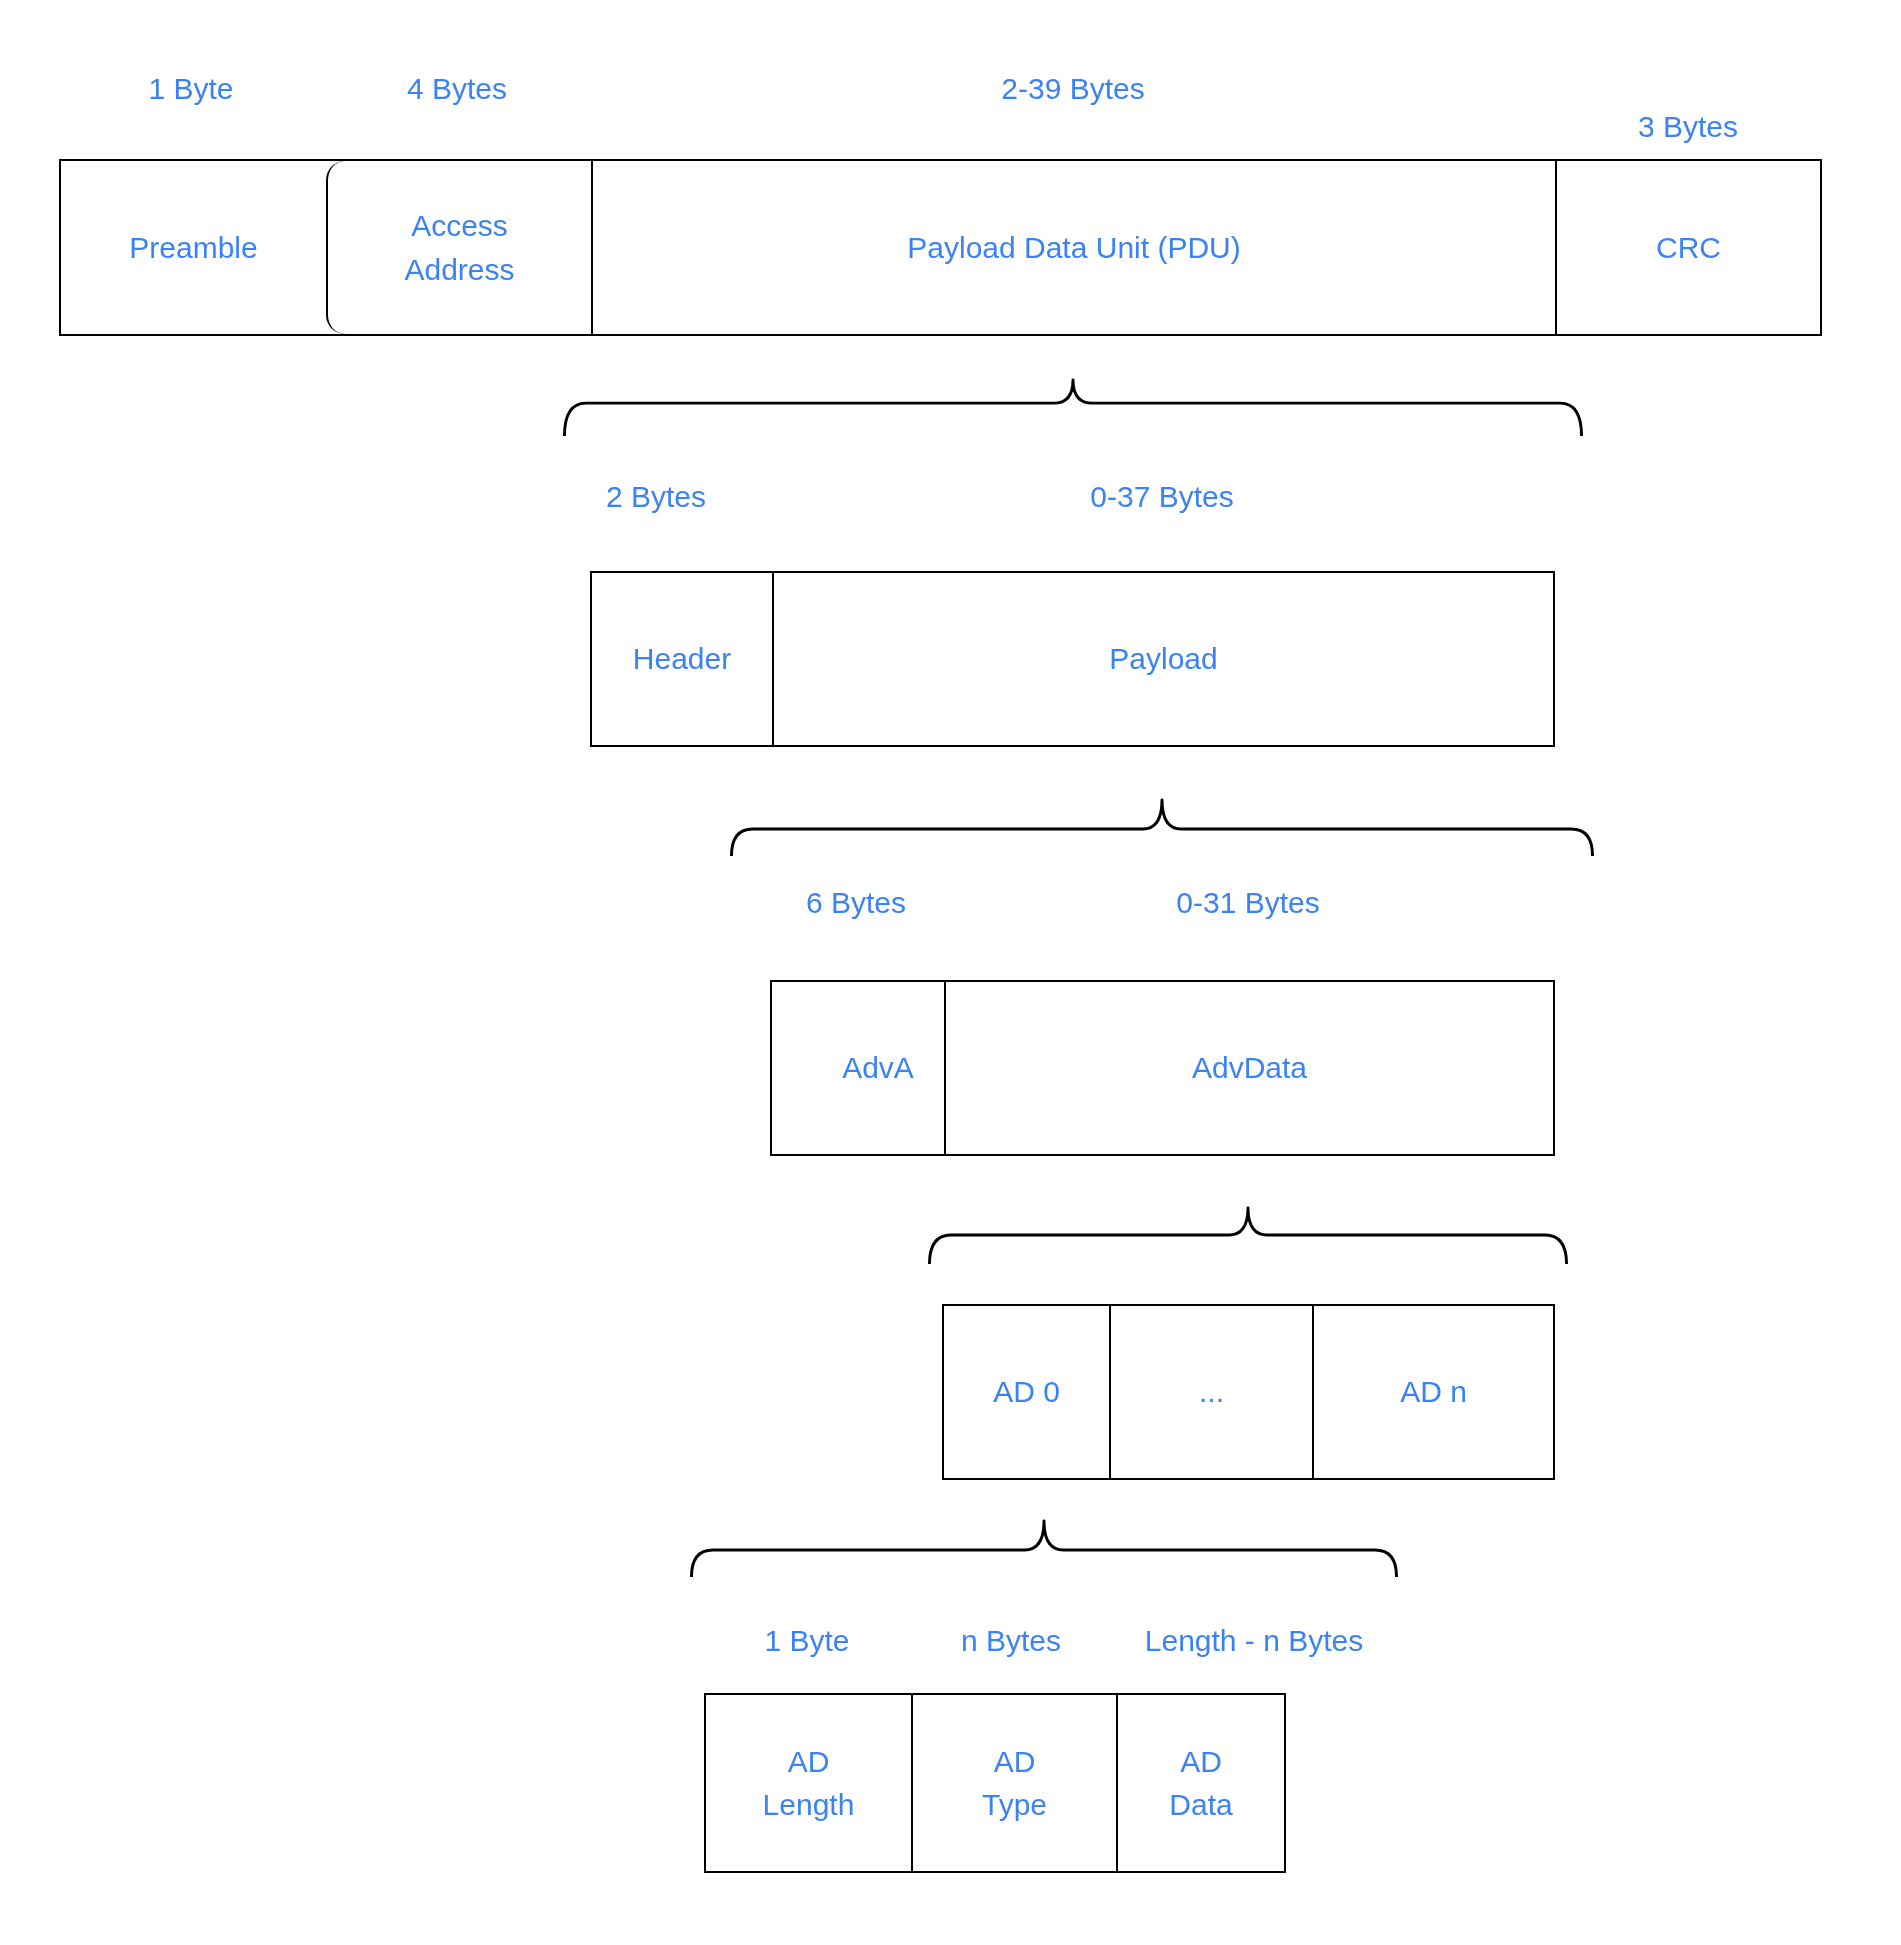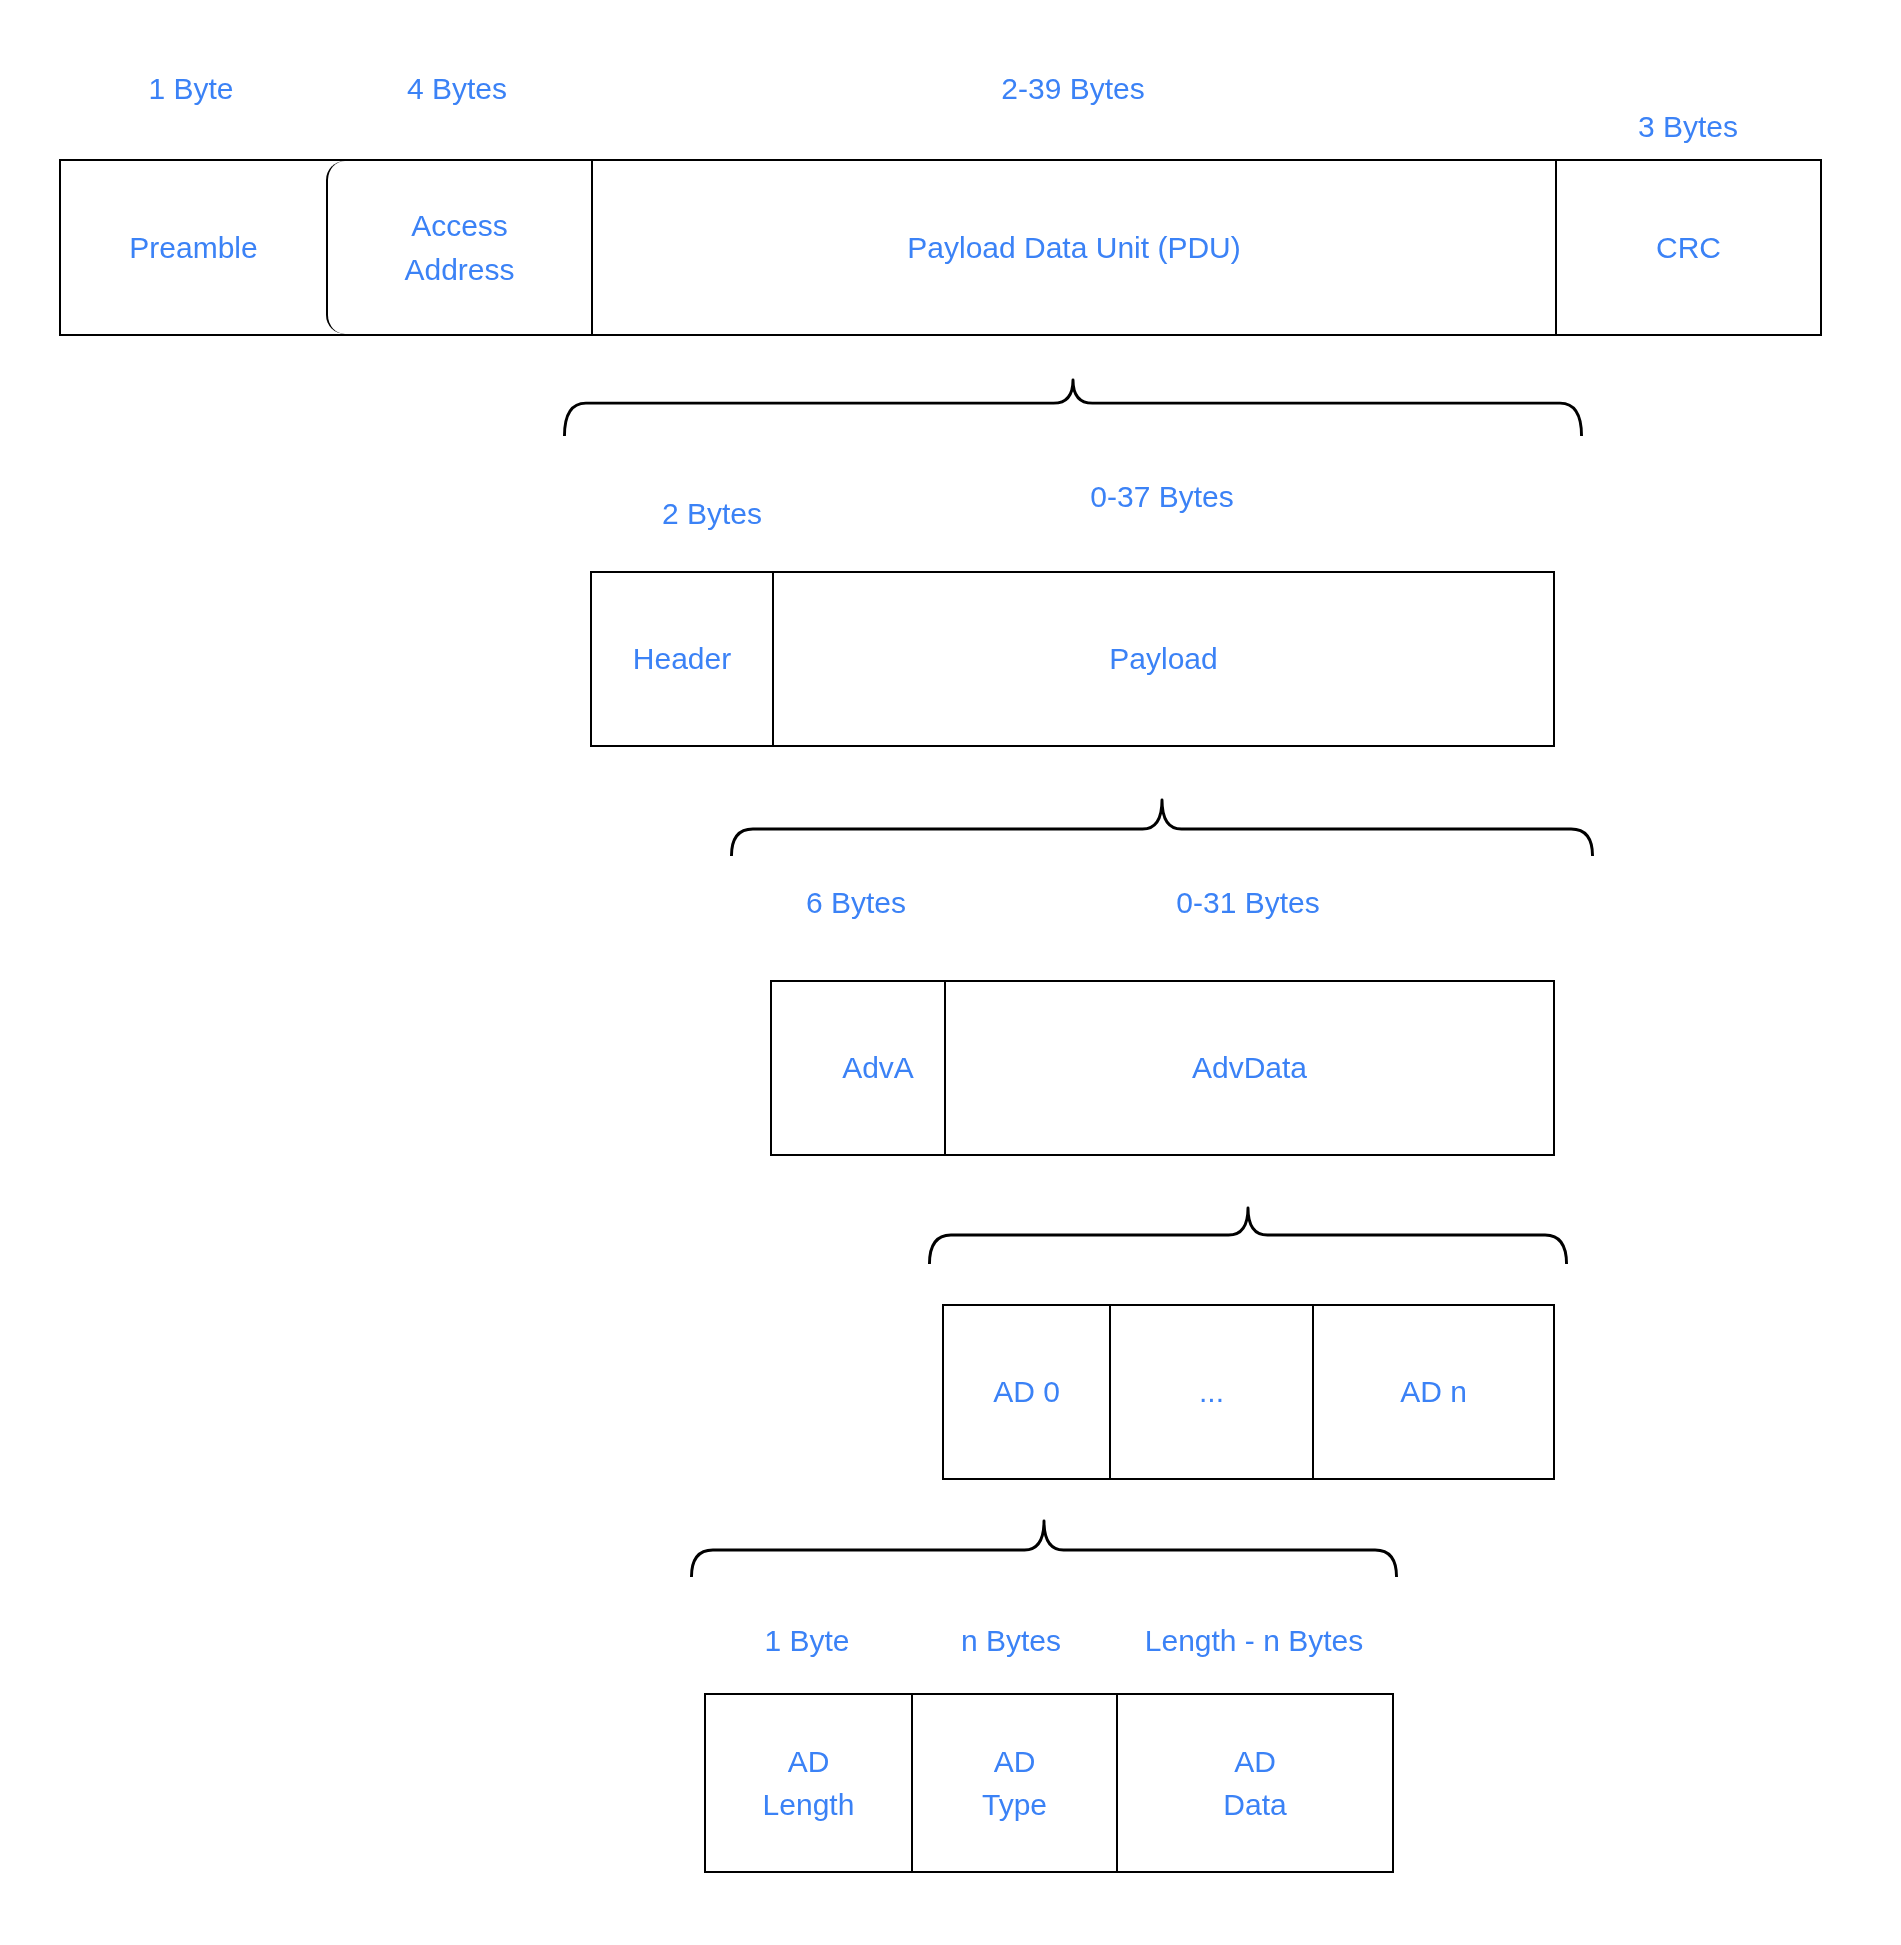--- a/index.html
+++ b/index.html
@@ -60,32 +60,32 @@
 
   #row-payload { left: 770px; top: 980px; width: 785px;  height: 176px; }
   #cell-adva { width: 172px; padding-left: 40px; }
   #cell-advdata { flex: 1; }
 
   #row-advdata { left: 942px; top: 1304px; width: 613px;  height: 176px; }
   #cell-ad0 { width: 165px; }
   #cell-ad-ellipsis { width: 203px; }
   #cell-adn { flex: 1; }
 
-  #row-ad      { left: 704px; top: 1693px; width: 690px;  height: 180px; }
+  #row-ad      { left: 704px; top: 1693px; width: 582px;  height: 180px; }
   #cell-ad-length { width: 205px; }
   #cell-ad-type { width: 205px; }
   #cell-ad-data { flex: 1; }
 
   
   #sl-packet-0 { left: 191px;  top: 71px; }
   #sl-packet-1 { left: 457px;  top: 71px; }
   #sl-packet-2 { left: 1073px; top: 71px; }
   #sl-packet-3 { left: 1688px; top: 71px; margin-top: 38px; }
 
-  #sl-pdu-0 { left: 712px;  top: 479px; margin-top: 17px; }
+  #sl-pdu-0 { left: 656px;  top: 479px; }
   #sl-pdu-1 { left: 1162px; top: 479px; }
 
   #sl-payload-0 { left: 856px;  top: 885px; }
   #sl-payload-1 { left: 1248px; top: 885px; }
 
   #sl-ad-0 { left: 807px;  top: 1623px; }
   #sl-ad-1 { left: 1011px; top: 1623px; }
   #sl-ad-2 { left: 1254px; top: 1623px; }
 
   

